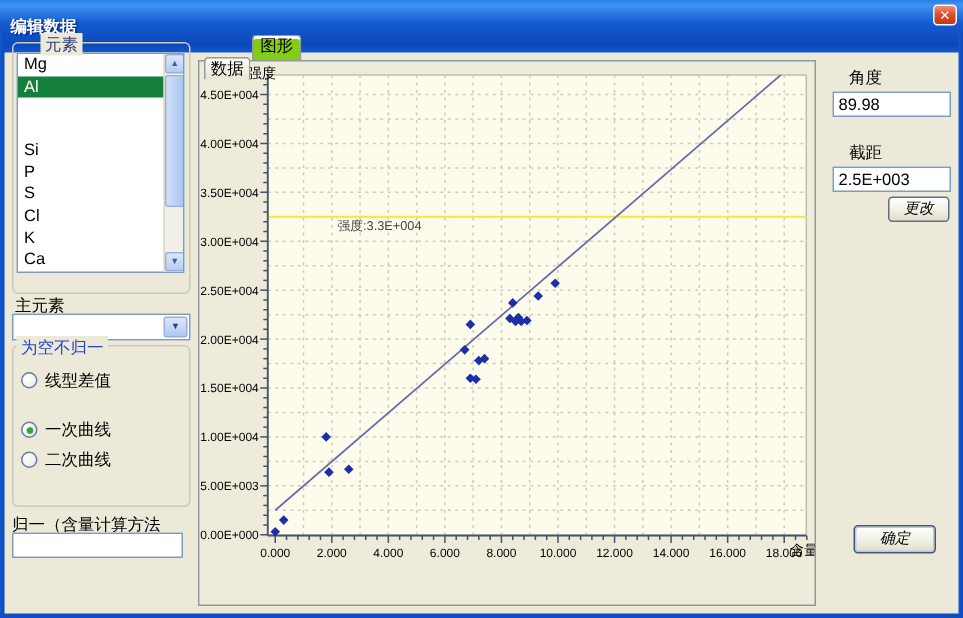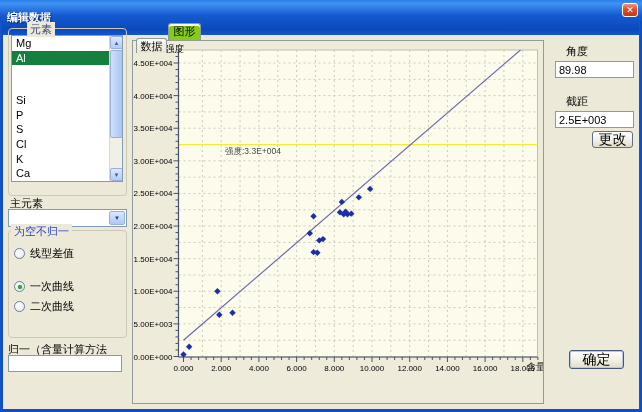--- a/index.html
+++ b/index.html
@@ -39,22 +39,22 @@
     background:radial-gradient(circle at 35% 35%,#ffffff,#e8e8e0);margin-right:5px;position:relative;}
   .radio.on::after{content:"";position:absolute;left:2.5px;top:2.5px;width:4px;height:4px;border-radius:50%;
     background:#2fa838;box-shadow:0 0 1px #1f7a26;}
   .radio-label{font-size:11px;color:#000;}
   .textinput{position:absolute;background:#fff;border:1px solid #7f9db9;font-size:11px;padding:1px 3px;}
   .tab{position:absolute;font-size:11px;text-align:center;border:1px solid #919b9c;border-bottom:none;
     border-radius:3px 3px 0 0;background:linear-gradient(180deg,#fcfcf5,#e8e5d5);z-index:2;line-height:14px;cursor:pointer;}
   .tab.active{background:#84cc16;box-shadow:inset 0 2px 0 #fdfdf8;z-index:4;}
   .tabpane{position:absolute;left:132px;top:40px;width:412px;height:364px;background:#eeebdb;
     border:1px solid #919b9c;}
-  .xp-btn{position:absolute;border:1px solid #5f6f84;border-radius:3px;font-size:14px;color:#000;
-    background:linear-gradient(180deg,#fefefe,#f2f0e4 55%,#dfdcc8);text-align:center;cursor:pointer;}
+  .xp-btn{position:absolute;border:1px solid #5f6f84;border-radius:3px;font-size:10px;color:#000;
+    background:linear-gradient(180deg,#fefefe,#f2f0e4 55%,#dfdcc8);text-align:center;cursor:pointer;font-style:italic;}
   svg text{font-family:"Liberation Sans","DejaVu Sans",sans-serif;}
 </style>
 </head>
 <body>
 
 <div class="window">
   <div class="titlebar">
     <span class="title">编辑数据</span>
     <div class="close-btn">✕</div>
   </div>

